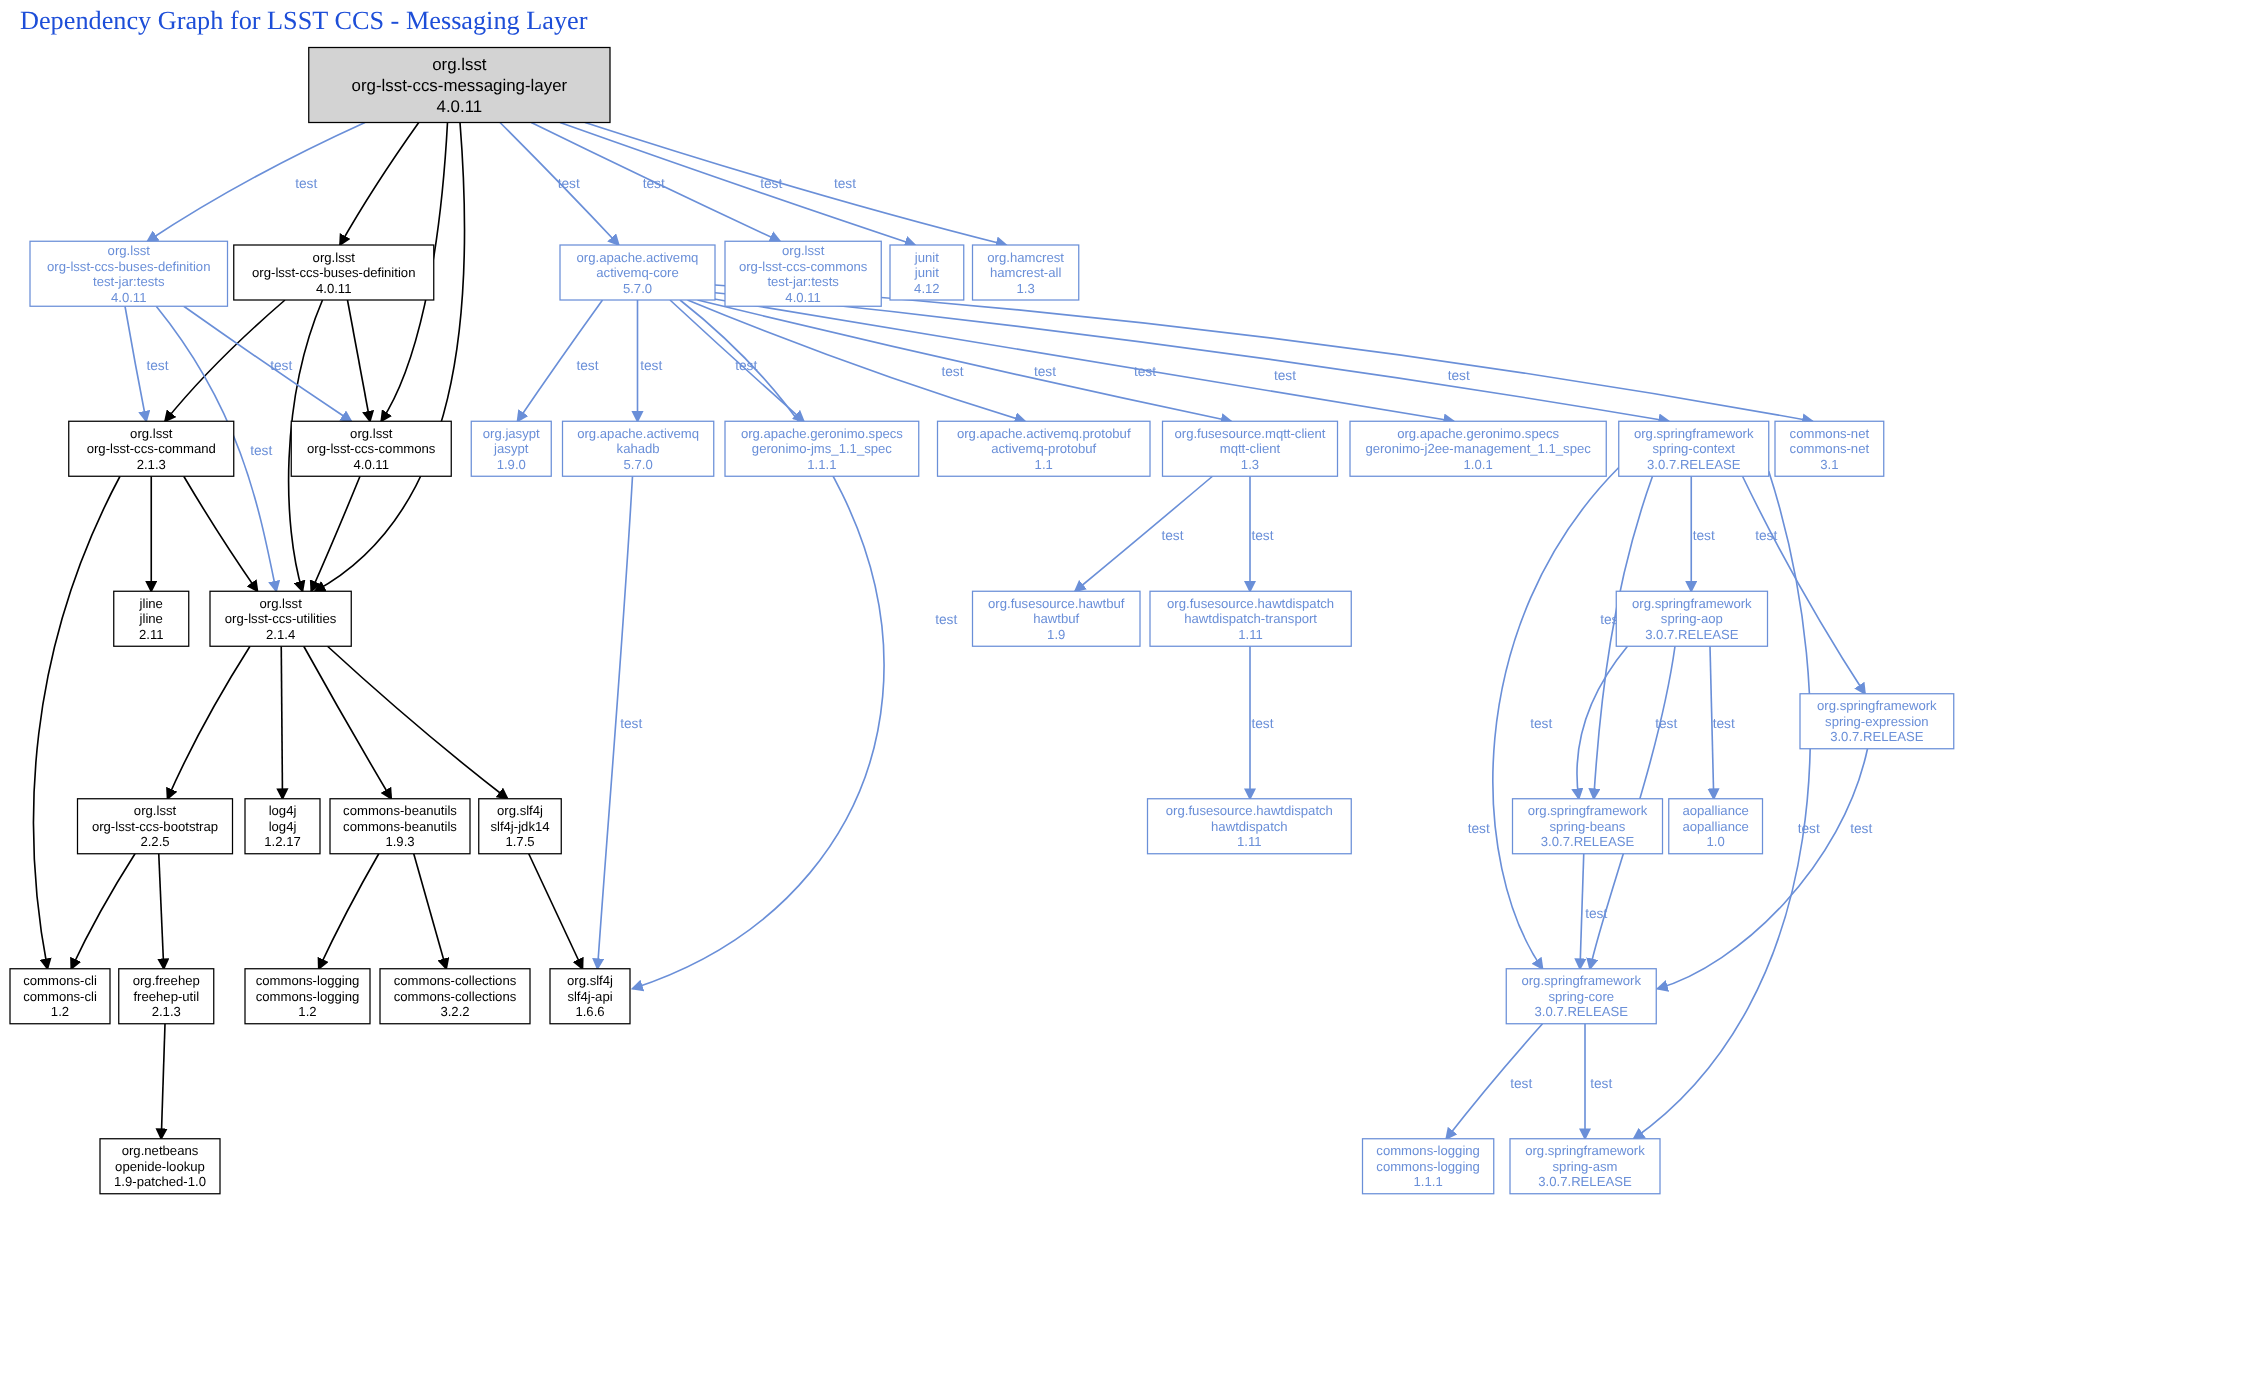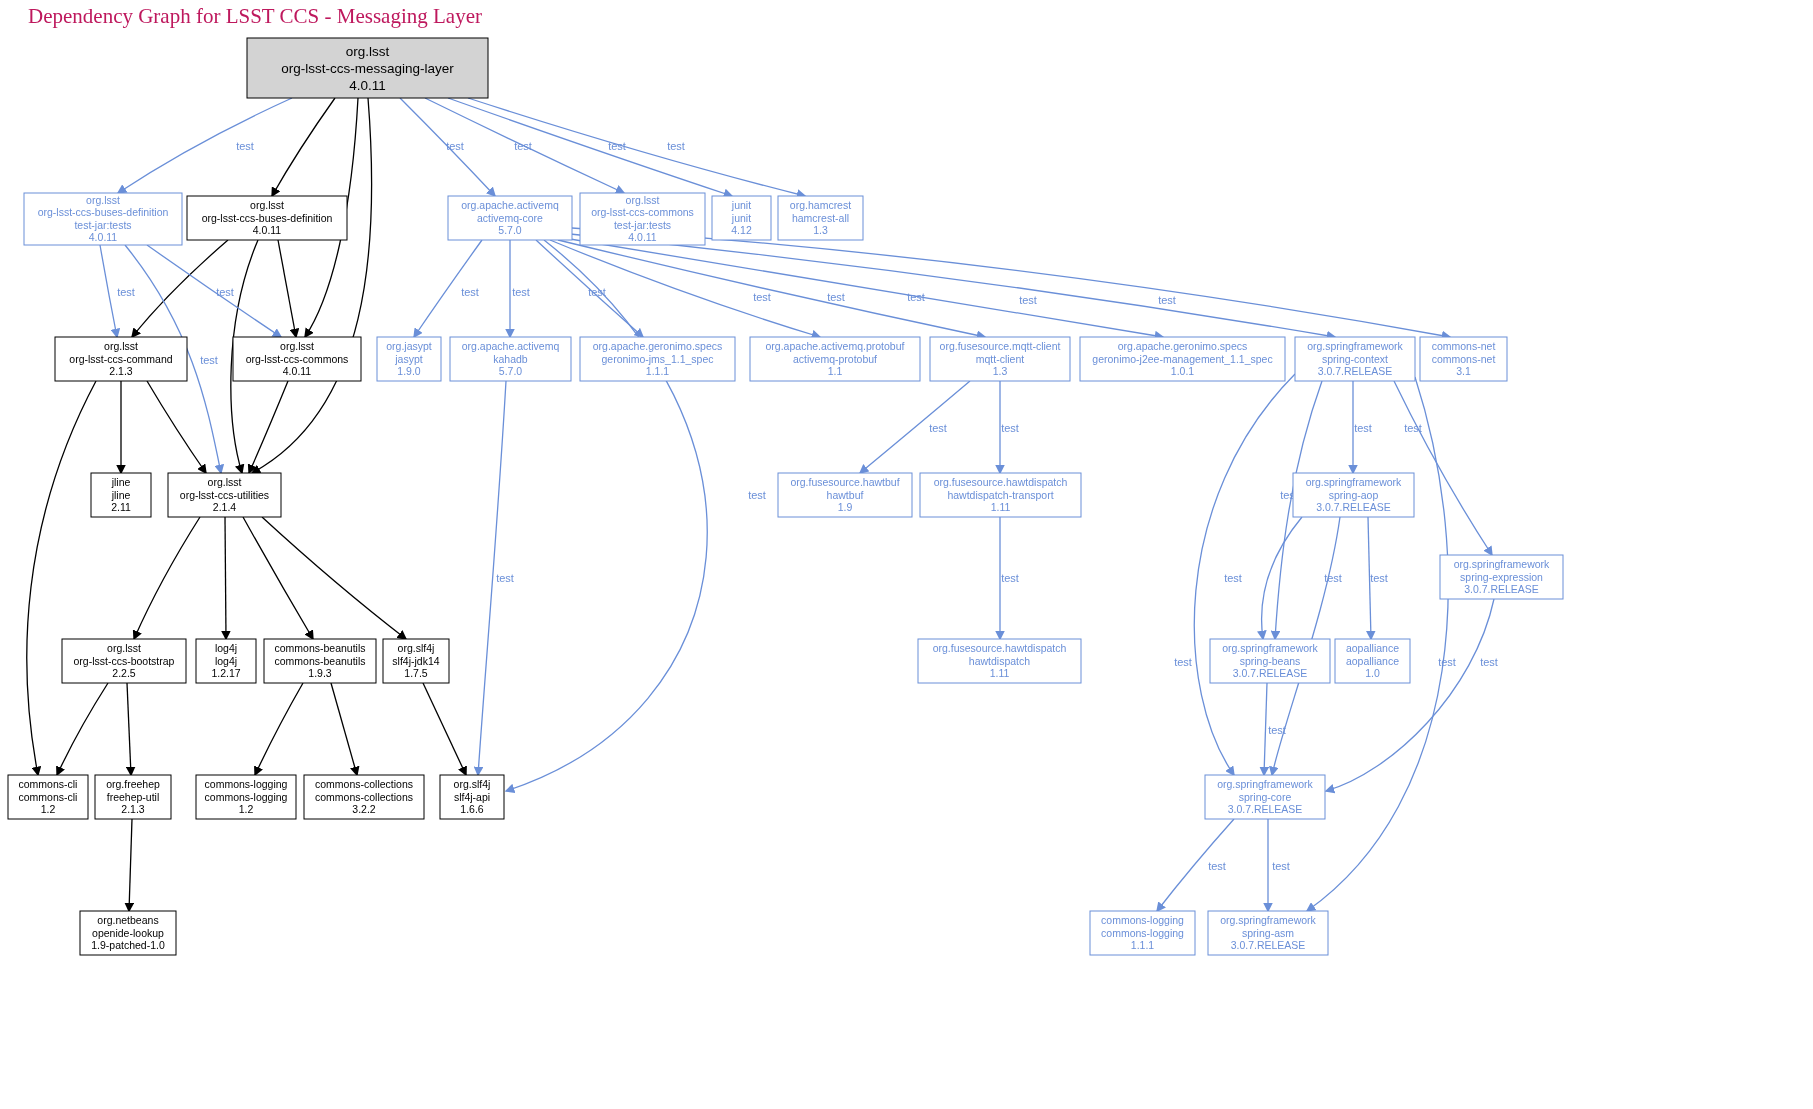--- a/index.html
+++ b/index.html
@@ -10,23 +10,22 @@
     background: #ffffff;
     overflow: hidden;
     font-family: "Liberation Sans", sans-serif;
   }
   .graph-title {
     position: absolute;
     left: 16px;
     top: 4px;
     font-family: "Liberation Serif", serif;
     font-size: 21px;
-    color: #be185d;
+    color: #1d4ed8;
     white-space: nowrap;
-    margin-left: 12px;
   }
   svg.graph { position: absolute; left: 0; top: 0; }
   svg.graph text.node-label { font-family: "Liberation Sans", sans-serif; }
   svg.graph text.edge-label { font-family: "Liberation Sans", sans-serif; font-size: 11px; }
 </style>
 </head>
 <body>
 
 <div class="canvas">
   <svg class="graph" width="1813" height="1109" viewBox="0 0 1813 1109">

